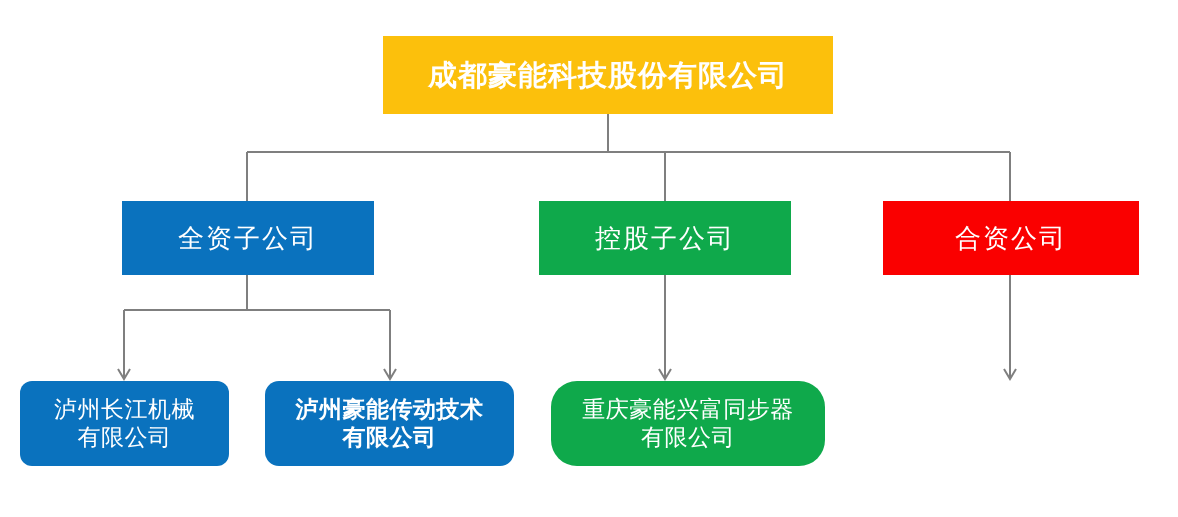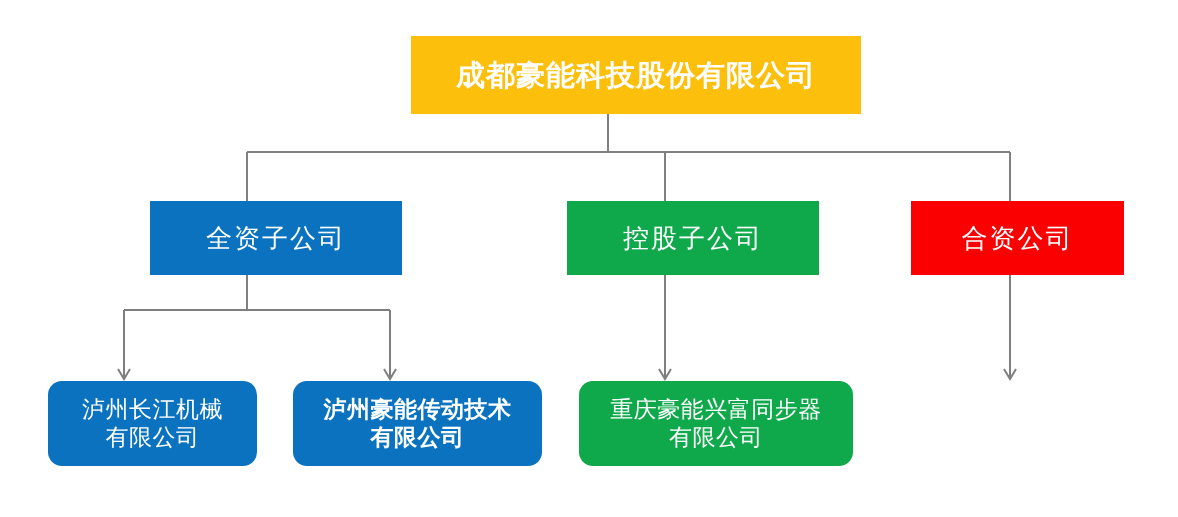--- a/index.html
+++ b/index.html
@@ -29,21 +29,20 @@
     position: absolute;
     box-sizing: border-box;
     display: flex;
     align-items: center;
     justify-content: center;
     text-align: center;
     color: #ffffff;
     line-height: 1.18;
     white-space: pre-line;
     letter-spacing: 0.5px;
-    margin-left: 28px;
   }
   .node-root {
     left: 383px;
     top: 36px;
     width: 450px;
     height: 78px;
     background: #fcc00c;
     font-size: 29px;
     font-weight: bold;
     letter-spacing: 1px;
@@ -61,45 +60,47 @@
   }
   .node-cat-holding {
     left: 539px;
     top: 201px;
     width: 252px;
     background: #0fa94b;
   }
   .node-cat-joint {
     left: 883px;
     top: 201px;
-    width: 213px;
+    width: 256px;
     background: #fa0000;
   }
   .node-leaf {
     top: 381px;
     height: 85px;
     border-radius: 14px;
     font-size: 23px;
     letter-spacing: 0.5px;
   }
   .leaf-changjiang {
     left: 20px;
     width: 209px;
     background: #0a72be;
+    border-radius: 12px;
   }
   .leaf-haoneng-chuandong {
     left: 265px;
     width: 249px;
     background: #0a72be;
     font-weight: bold;
   }
   .leaf-xingfu {
     left: 551px;
     width: 274px;
     background: #0fa94b;
+    border-radius: 26px;
   }
   .leaf-hoerbiger {
     left: 861px;
     width: 301px;
     background: #fa0000;
   }
 </style>
 </head>
 <body>
 

